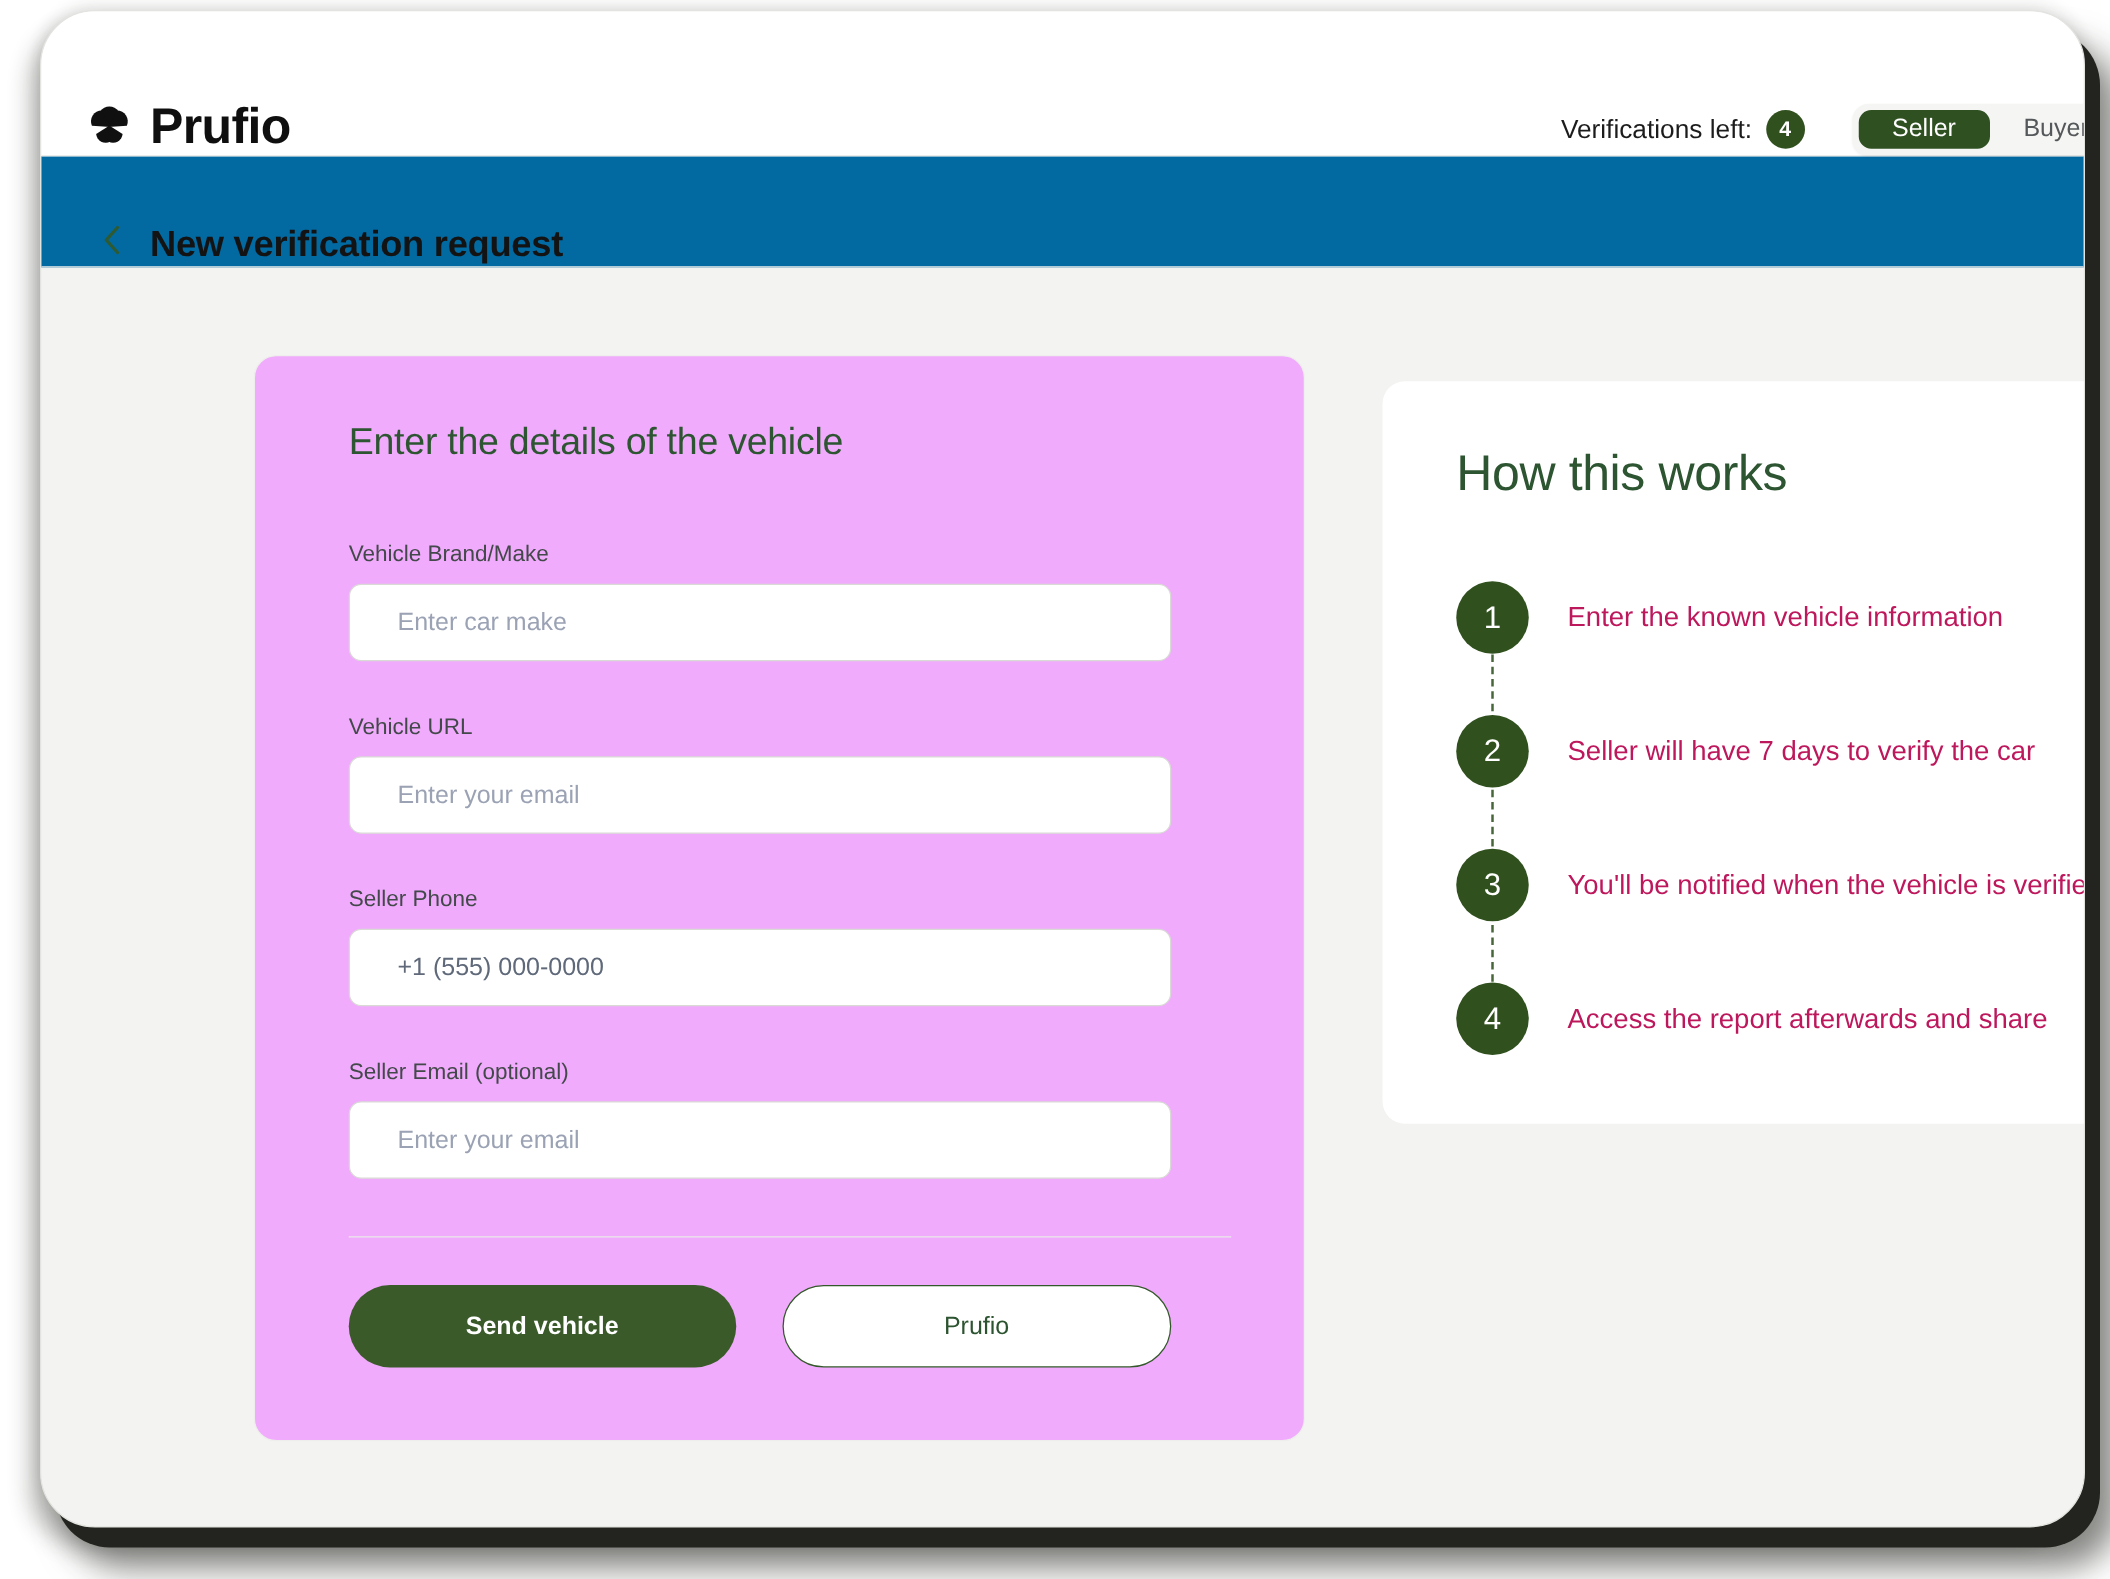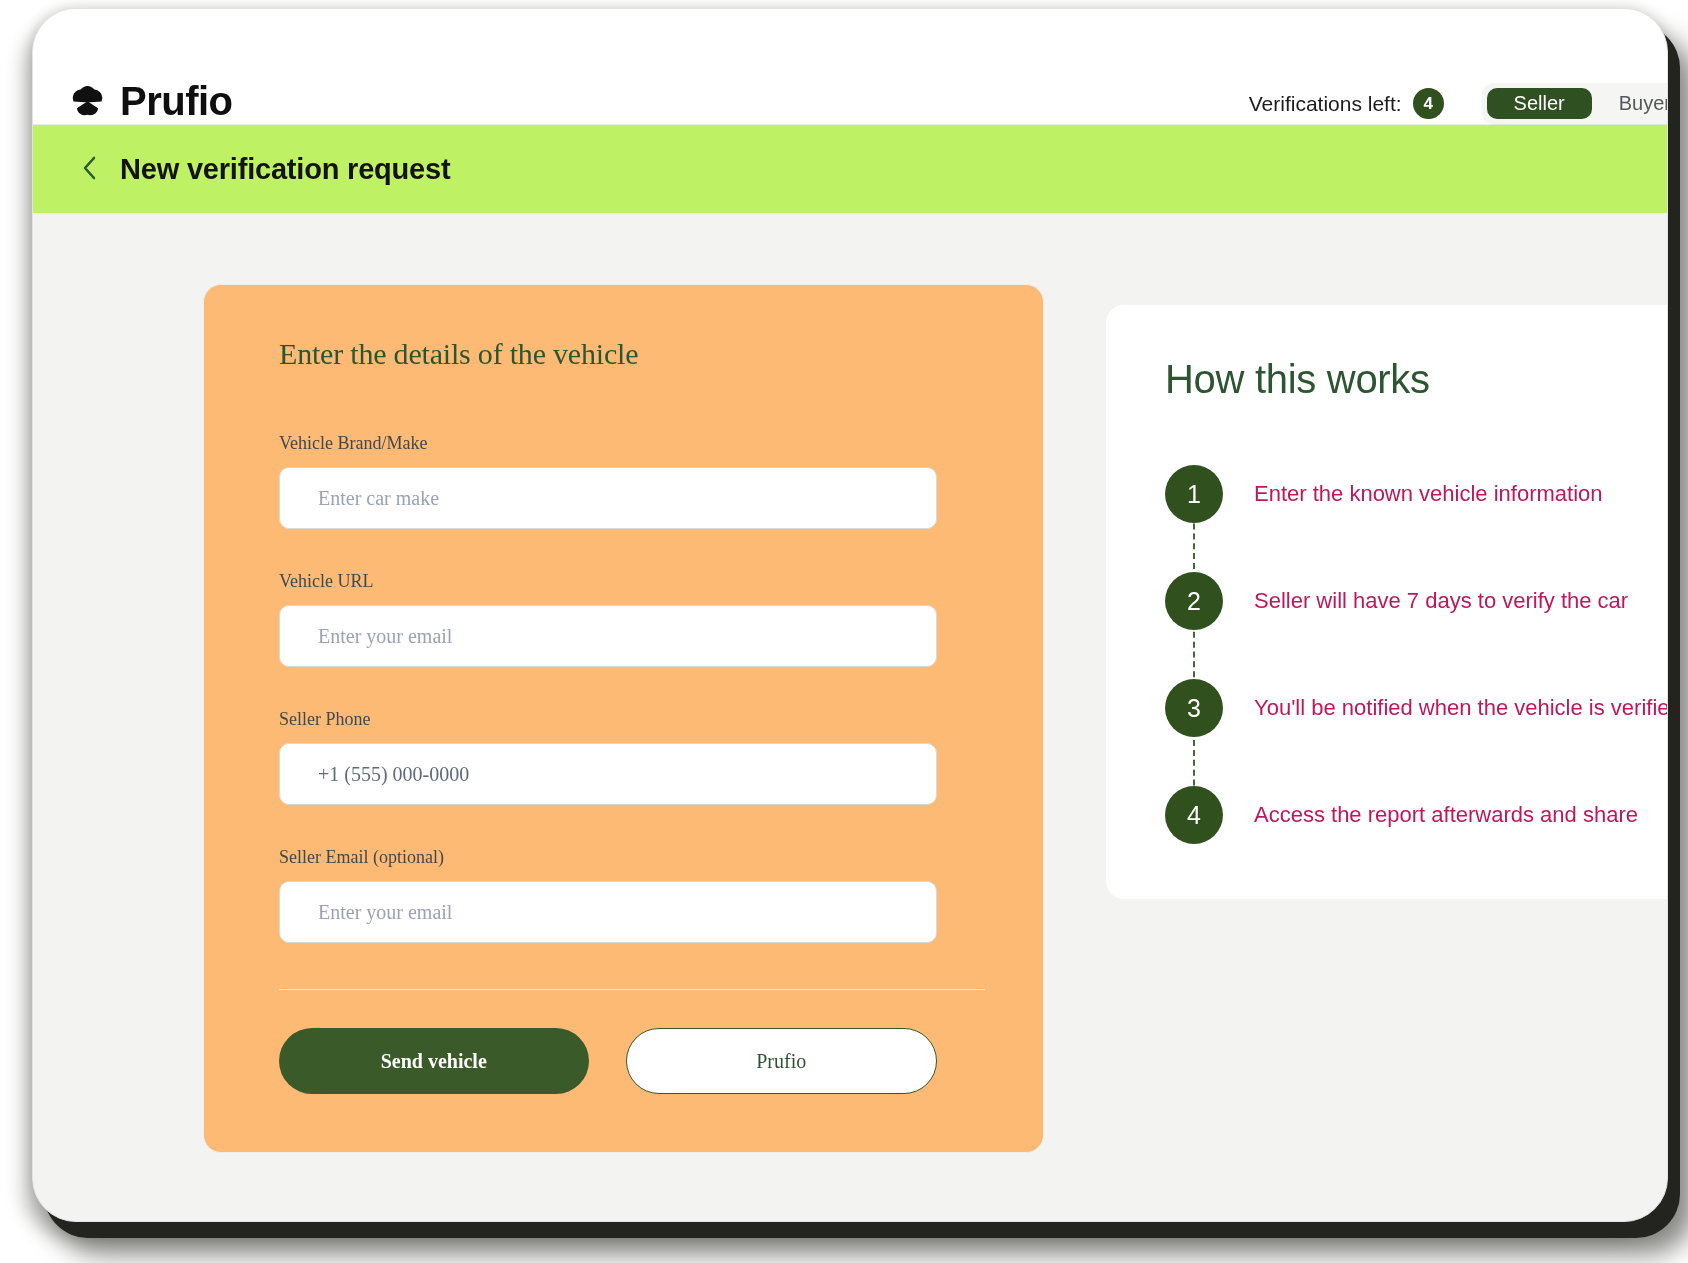--- a/index.html
+++ b/index.html
@@ -34,32 +34,31 @@
     margin-left:38px; margin-right:-36px; background:#f5f5f3; border-radius:13px;
     padding:5px; display:flex; align-items:center; box-shadow:0 1px 2px rgba(0,0,0,.05);
     flex:0 0 auto;
   }
   .role-btn{ border:none; cursor:pointer; font-family:Liberation Sans, sans-serif; font-size:20px;
     border-radius:10px; padding:4px 27px; background:transparent; color:#55585a; white-space:nowrap; }
   .role-btn.active{ background:#2f5122; color:#fff; font-weight:500; }
 
   
   .subheader{
-    height:89px; background:#bef264; border-bottom:1px solid #ececea;
-    display:flex; align-items:center; padding-left:42px;
+    height:89px; background:#0369a1; border-bottom:1px solid #ececea;
+    display:flex; align-items:flex-end; padding-left:42px;
   }
   .back-btn{ background:none; border:none; cursor:pointer; display:flex; align-items:center; padding:4px; }
   .page-title{ margin-left:15px; font-size:29px; font-weight:600; color:#131313; letter-spacing:-0.2px; }
 
   
   .form-card{
     position:absolute; left:170px; top:275px; width:841px; height:869px;
-    background:#fdba74; border-radius:18px; border:1px solid #eeeeec;
+    background:#f0abfc; border-radius:18px; border:1px solid #eeeeec;
     padding:50px 106px 0 75px;
-    font-family:Liberation Serif, serif;
   }
   .form-heading{ font-size:30px; line-height:38px; font-weight:500; color:#2d5531;
     letter-spacing:-0.2px; margin-bottom:58px; }
   .field{ margin-bottom:40px; }
   .field-label{ display:block; font-size:18px; line-height:24px; color:#43484a; margin-bottom:12px; }
   .field-input{
     width:100%; height:62px; border:1px solid #d9d9d6; border-radius:10px;
     padding:0 38px; font-family:inherit; font-size:20px; color:#343b4a; background:#fff; outline:none;
   }
   .field-input::placeholder{ color:#9aa2b4; opacity:1; }

